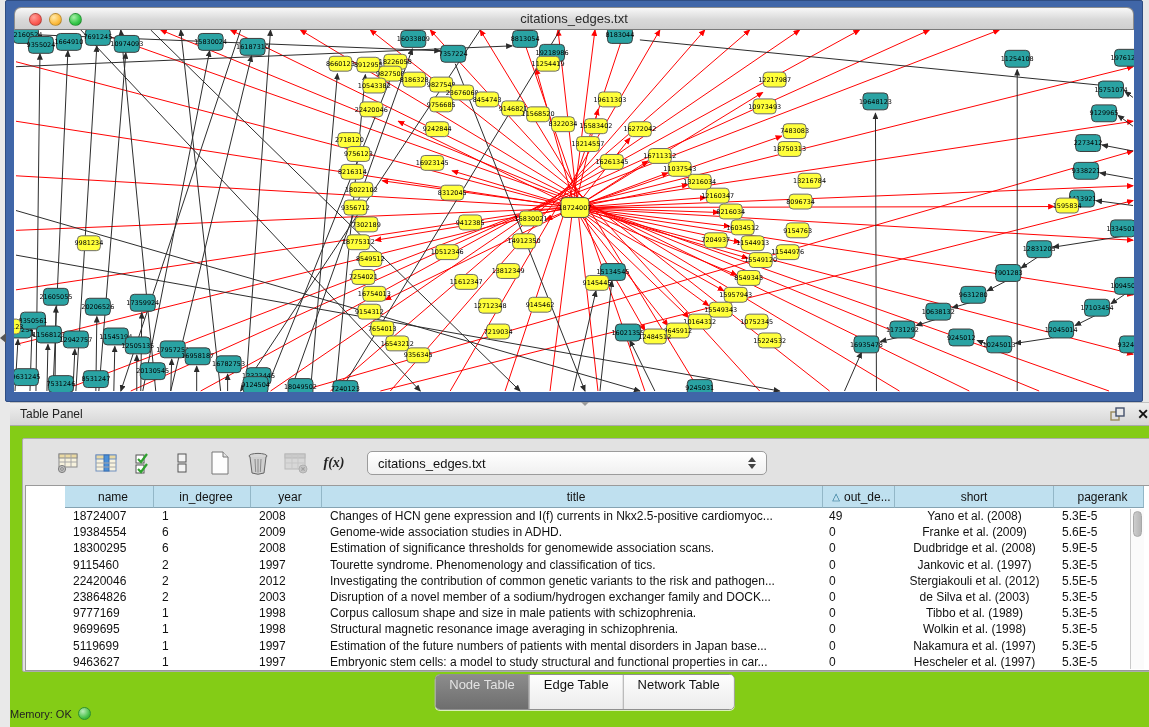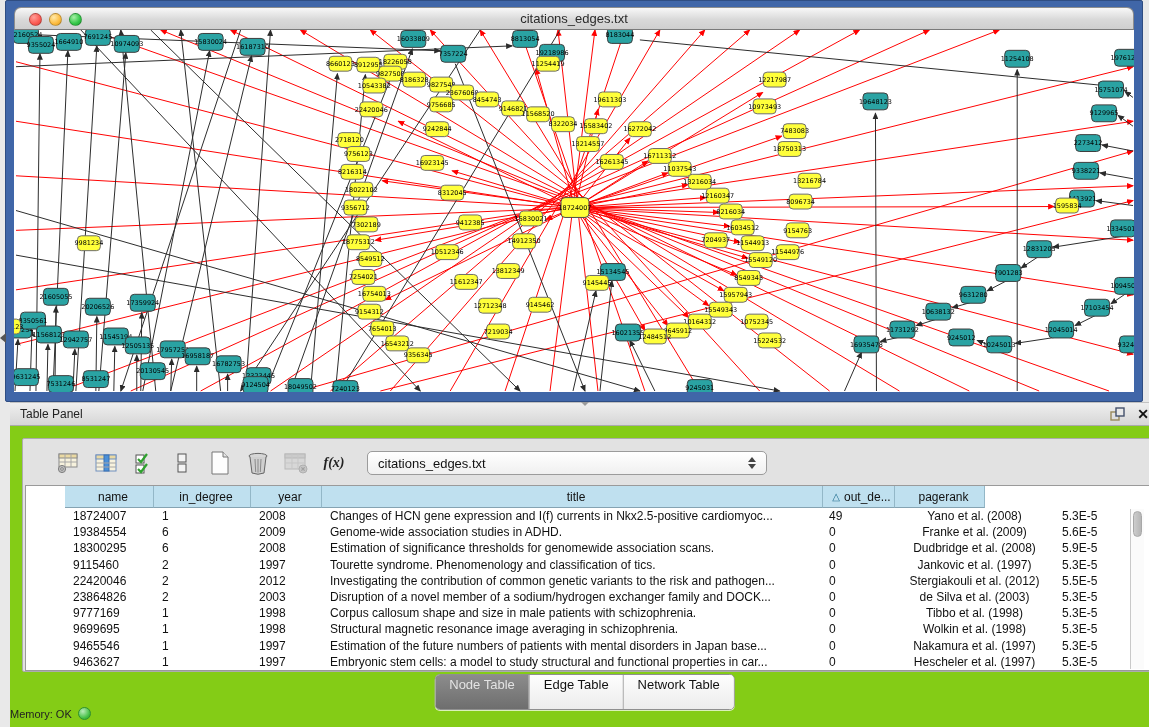--- a/index.html
+++ b/index.html
@@ -852,20 +852,21 @@
       </div>
     </div>
 
     <div class="tablewrap">
       <div class="thead" id="thead">
           <div class="hcell c-name">name</div>
           <div class="hcell c-in">in_degree</div>
           <div class="hcell c-year">year</div>
           <div class="hcell c-title">title</div>
           <div class="hcell c-out"><span class="sort-tri">△</span>out_de...</div>
+          <div class="hcell c-short">short</div>
           <div class="hcell c-pagerank">pagerank</div>
           <div class="hfill"></div>
         </div>
       <div id="tbody">
           <div class="trow">
             <div class="tcell c-name">18724007</div>
             <div class="tcell c-in">1</div>
             <div class="tcell c-year">2008</div>
             <div class="tcell c-title">Changes of HCN gene expression and I(f) currents in Nkx2.5-positive cardiomyoc...</div>
             <div class="tcell c-out">49</div>
@@ -916,34 +917,34 @@
             <div class="tcell c-out">0</div>
             <div class="tcell c-short">de Silva et al. (2003)</div>
             <div class="tcell c-pagerank">5.3E-5</div>
           </div>
           <div class="trow">
             <div class="tcell c-name">9777169</div>
             <div class="tcell c-in">1</div>
             <div class="tcell c-year">1998</div>
             <div class="tcell c-title">Corpus callosum shape and size in male patients with schizophrenia.</div>
             <div class="tcell c-out">0</div>
-            <div class="tcell c-short">Tibbo et al. (1998)</div>
+            <div class="tcell c-short">Tibbo et al. (1989)</div>
             <div class="tcell c-pagerank">5.3E-5</div>
           </div>
           <div class="trow">
             <div class="tcell c-name">9699695</div>
             <div class="tcell c-in">1</div>
             <div class="tcell c-year">1998</div>
             <div class="tcell c-title">Structural magnetic resonance image averaging in schizophrenia.</div>
             <div class="tcell c-out">0</div>
             <div class="tcell c-short">Wolkin et al. (1998)</div>
             <div class="tcell c-pagerank">5.3E-5</div>
           </div>
           <div class="trow">
-            <div class="tcell c-name">9465546</div>
+            <div class="tcell c-name">5119699</div>
             <div class="tcell c-in">1</div>
             <div class="tcell c-year">1997</div>
             <div class="tcell c-title">Estimation of the future numbers of patients with mental disorders in Japan base...</div>
             <div class="tcell c-out">0</div>
             <div class="tcell c-short">Nakamura et al. (1997)</div>
             <div class="tcell c-pagerank">5.3E-5</div>
           </div>
           <div class="trow">
             <div class="tcell c-name">9463627</div>
             <div class="tcell c-in">1</div>

